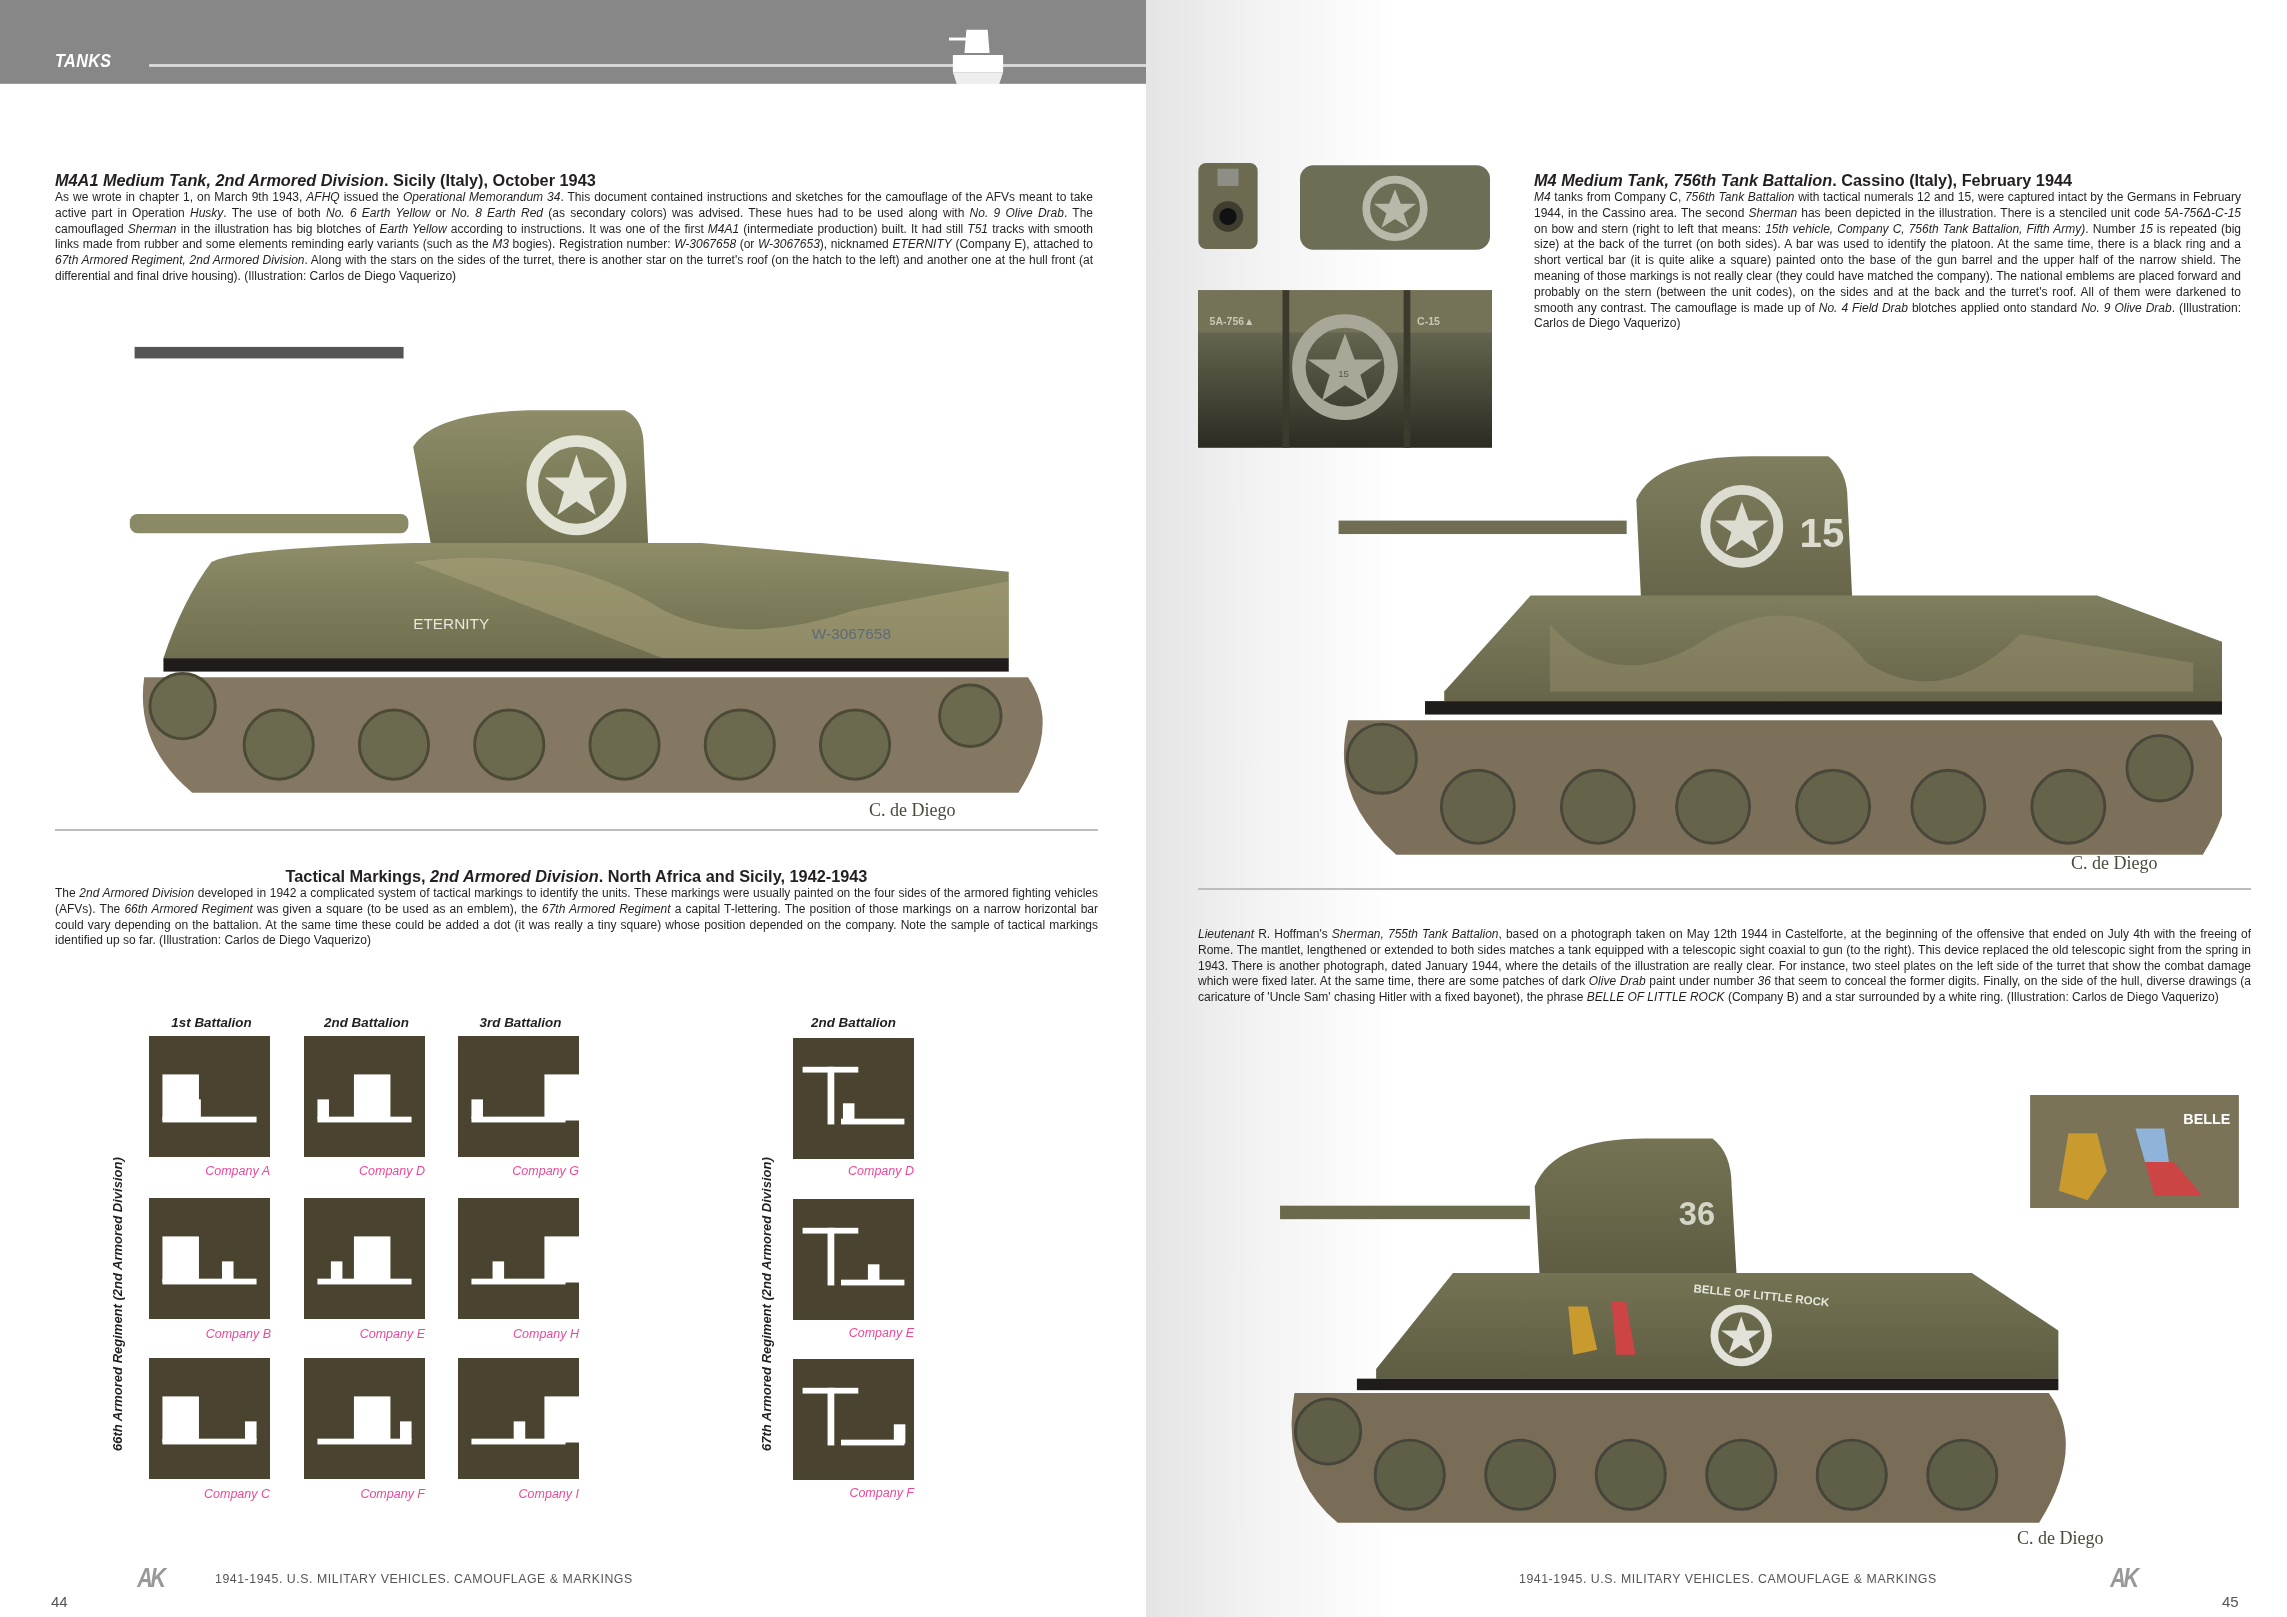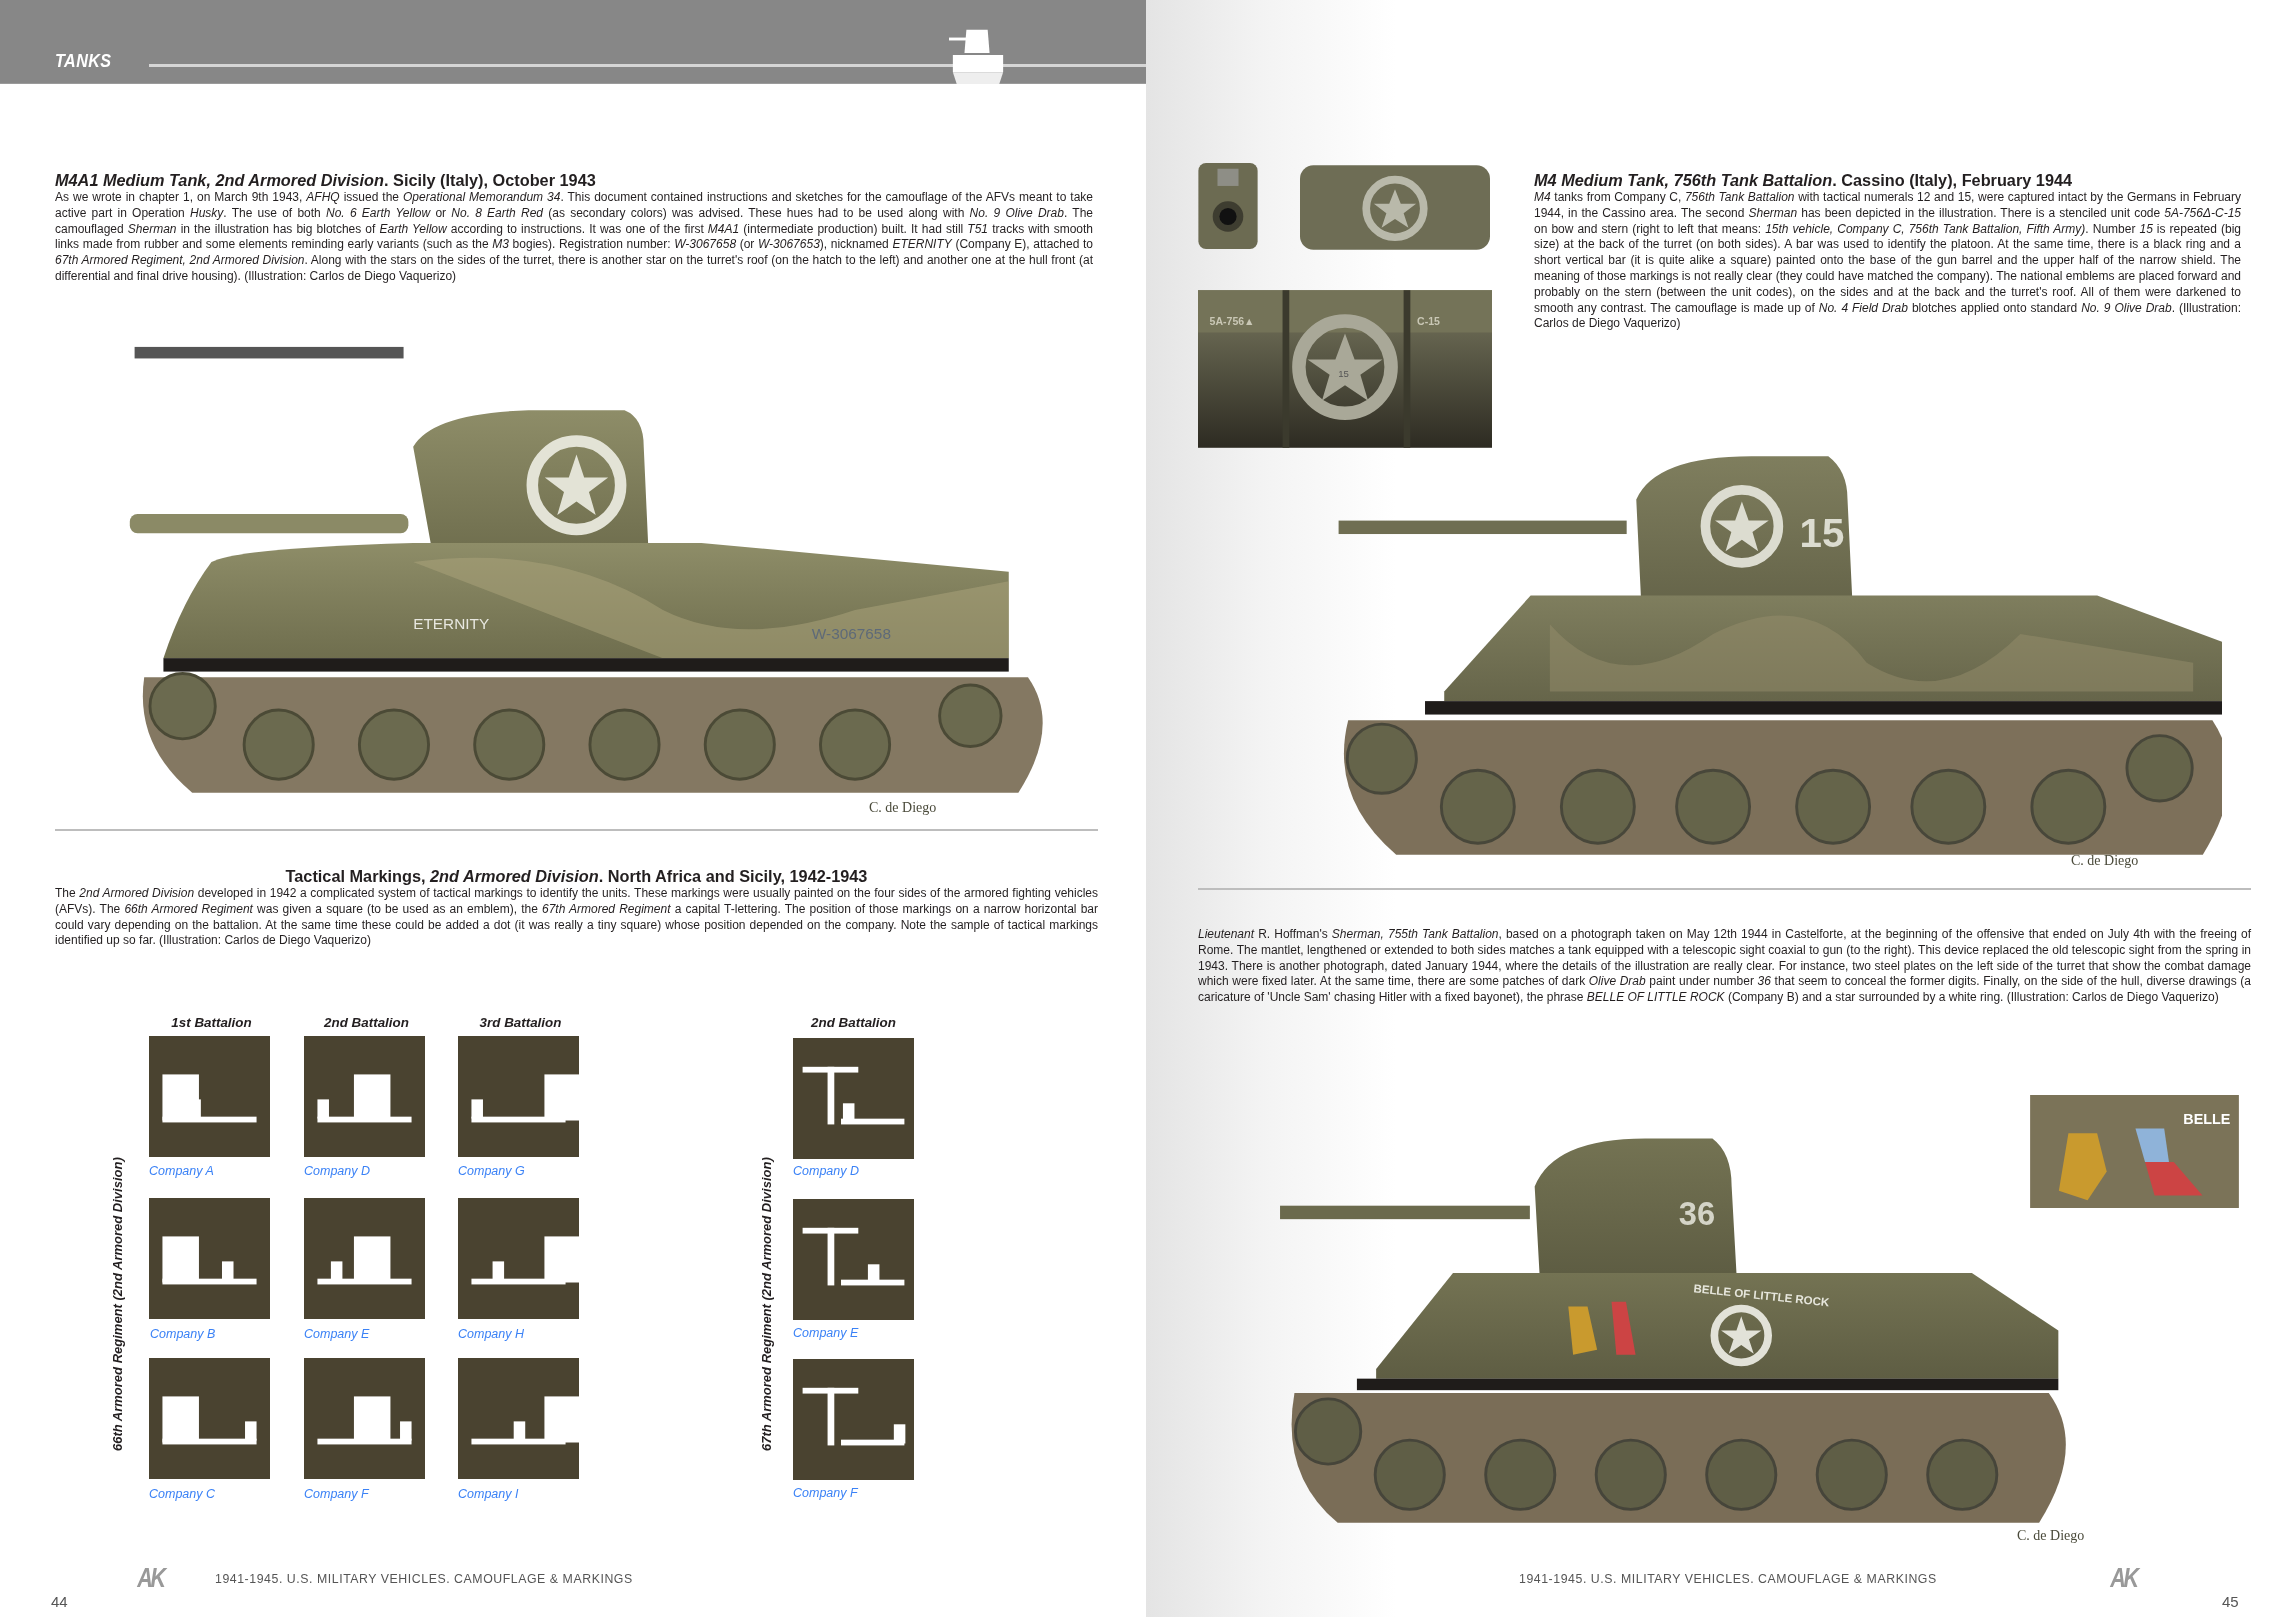--- a/index.html
+++ b/index.html
@@ -14,27 +14,27 @@
 .header .rule{position:absolute;left:149px;top:64px;width:997px;height:2.9px;background:#d6d6d6}
 .header .tank-sil{position:absolute;left:949px;top:24px;width:58px;height:60px}
 
 .section-title{font-family:"Liberation Sans",sans-serif;font-weight:bold;font-size:16.3px;color:#231f20;white-space:nowrap}
 .section-title i{font-style:italic}
 .body{font-size:12px;line-height:15.8px;text-align:justify;color:#231f20}
 .body i{font-style:italic}
 .blk{position:absolute}
 
 .illus{position:absolute}
-.credit{position:absolute;font-family:"Liberation Serif",serif;font-size:14px;color:#4a4a3a}
+.credit{position:absolute;font-family:"Liberation Serif",serif;font-size:18px;color:#4a4a3a}
 .divider{position:absolute;height:1.9px;background:#bdbdbd}
 
 .col-head{position:absolute;font:italic bold 13.4px "Liberation Sans",sans-serif;text-align:center;width:125px}
 .mark{position:absolute;width:121px;height:121px;background:#4a4330}
 .mark svg{width:121px;height:121px;display:block}
-.cap{position:absolute;font:italic 12.5px "Liberation Sans",sans-serif;text-align:left;width:121px;color:#3b82f6}
+.cap{position:absolute;font:italic 12.5px "Liberation Sans",sans-serif;text-align:right;width:121px;color:#ec4899}
 .vlabel{position:absolute;font:italic bold 13px "Liberation Sans",sans-serif;white-space:nowrap;transform:rotate(-90deg);transform-origin:left top}
 
 .footer-num{position:absolute;top:1593px;font-size:15px;color:#555}
 .footer-txt{position:absolute;top:1571px;font-size:13.4px;color:#555;letter-spacing:0.6px;transform:scaleX(0.92);transform-origin:left}
 .ak{position:absolute;top:1563px;font:italic bold 27px "Liberation Sans",sans-serif;color:#999;letter-spacing:-2.9px;transform:scaleX(0.8)}
 </style>
 </head>
 <body>
 
 <div class="spread">

